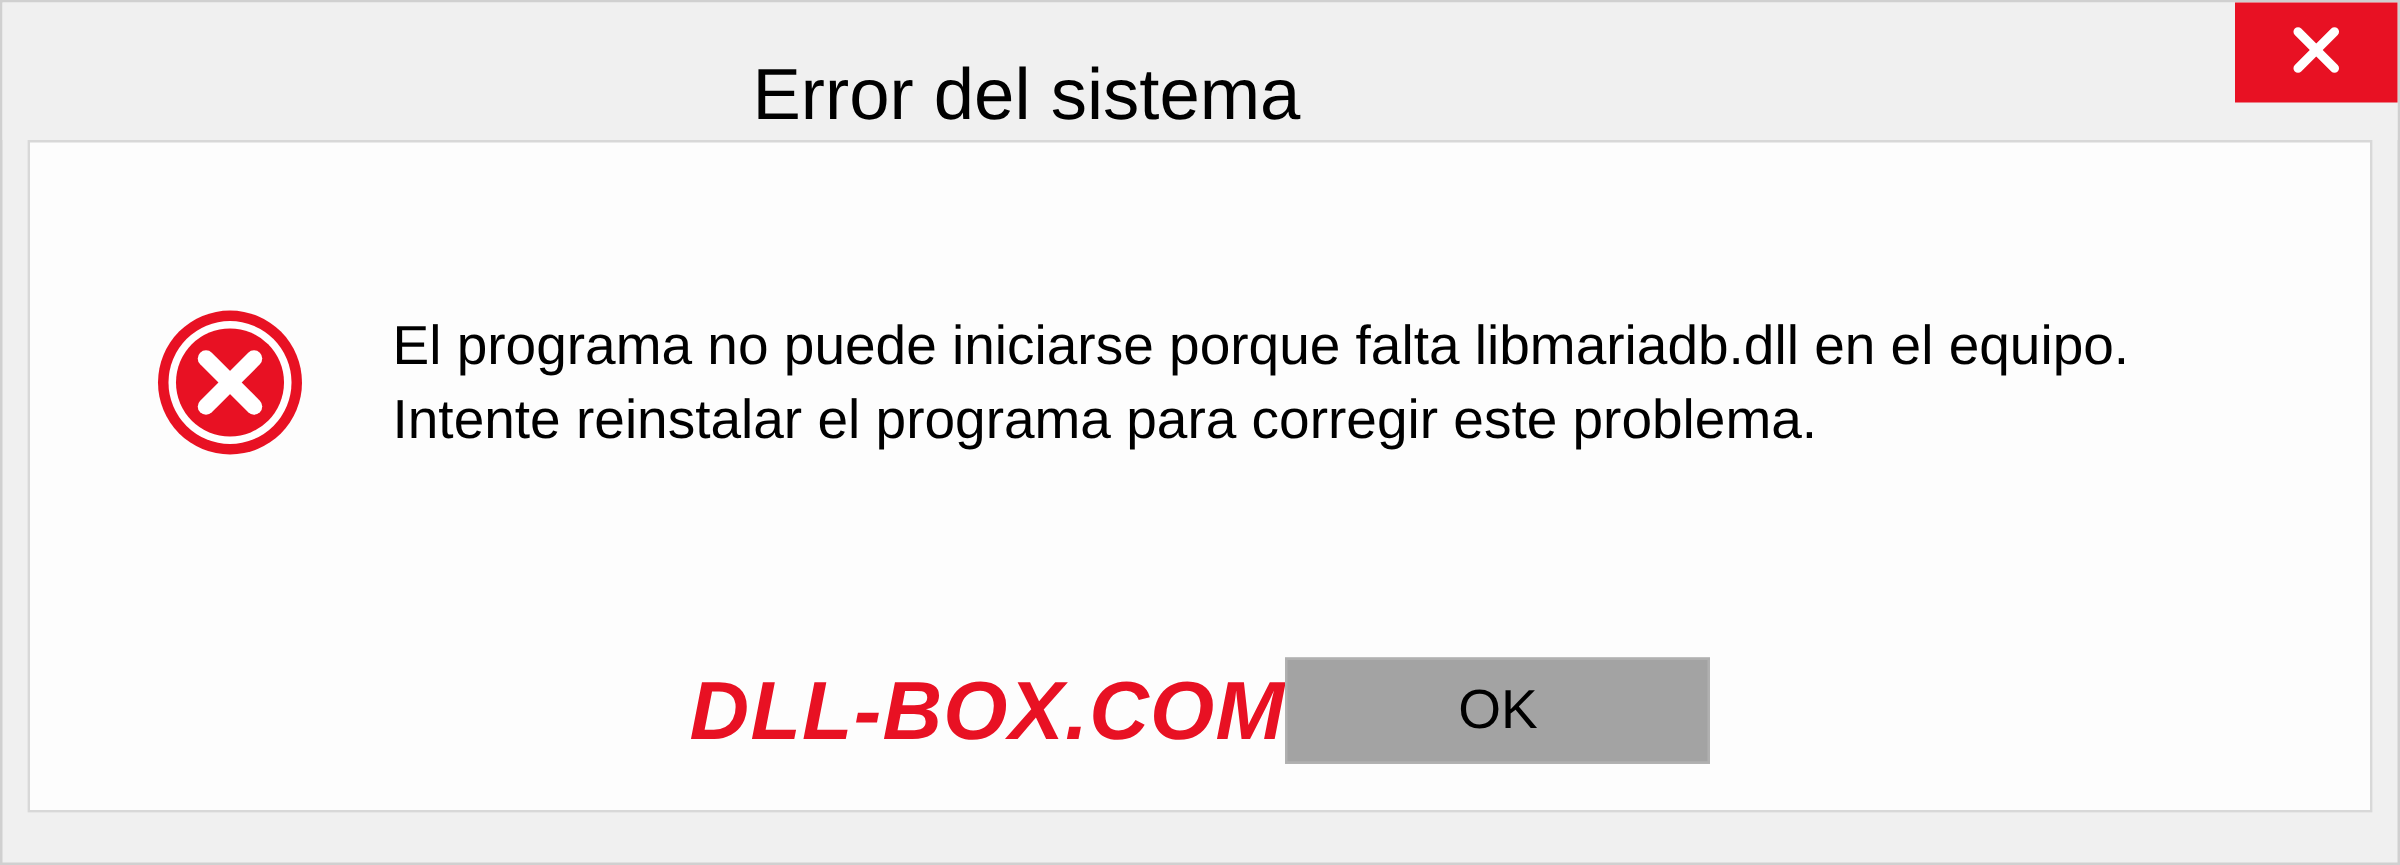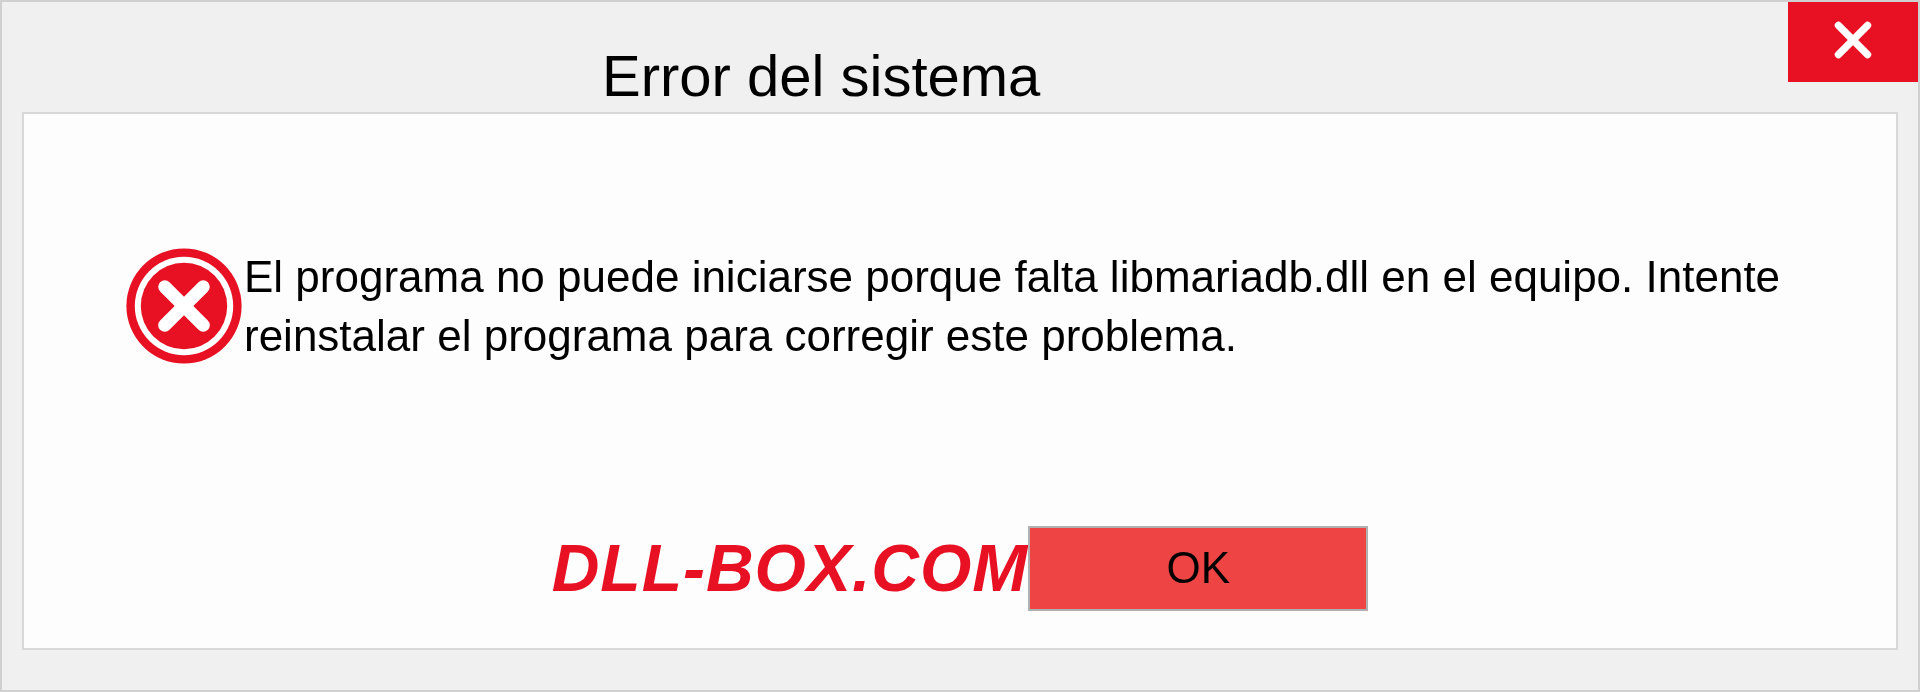--- a/index.html
+++ b/index.html
@@ -58,20 +58,21 @@
       background: #fdfdfd;
       flex: 1;
       display: flex;
       flex-direction: column;
     }
     .message-area {
       flex: 1;
       display: flex;
       align-items: center;
       padding: 40px 80px 40px 100px;
+      gap: 70px;
     }
     .error-icon {
       width: 120px;
       height: 120px;
       flex-shrink: 0;
     }
     .error-icon svg {
       width: 100%;
       height: 100%;
     }
@@ -91,21 +92,21 @@
     .watermark {
       font-size: 66px;
       font-weight: 900;
       font-style: italic;
       color: #e81123;
       letter-spacing: 1px;
     }
     .ok-button {
       width: 340px;
       height: 85px;
-      background: #ef4444;
+      background: #a3a3a3;
       border: 2px solid #b0b0b0;
       font-size: 44px;
       color: #000;
       cursor: pointer;
       display: flex;
       align-items: center;
       justify-content: center;
       font-family: inherit;
     }
   </style>

